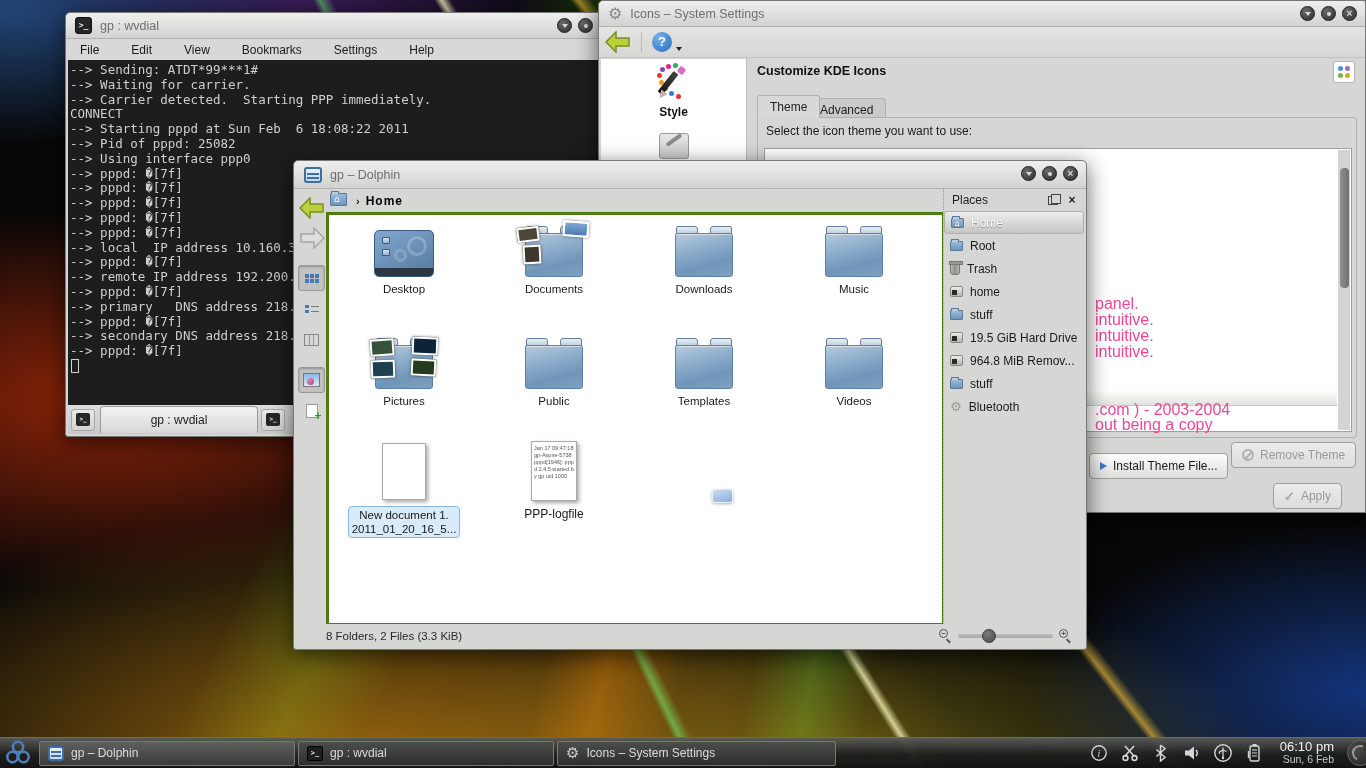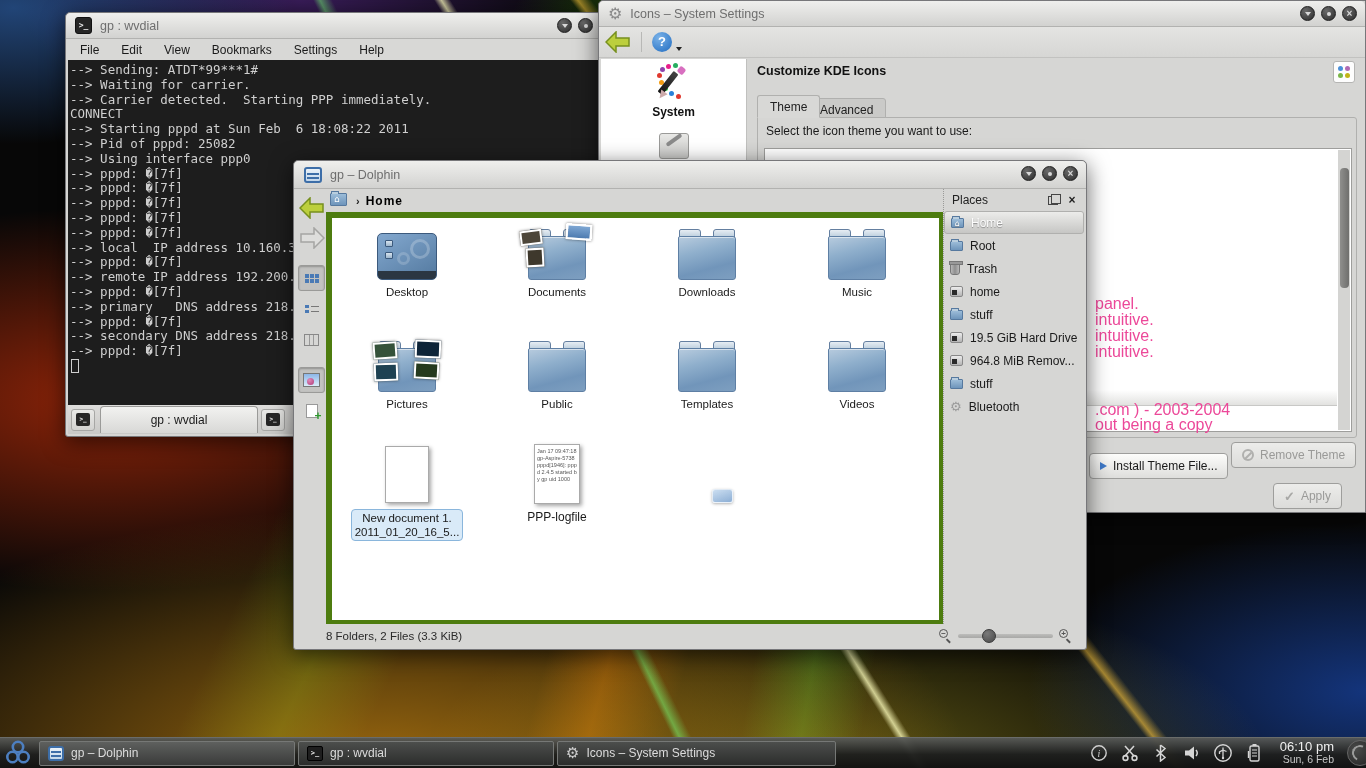--- a/index.html
+++ b/index.html
@@ -29,21 +29,21 @@
   .title-text { font-size:12.5px; color:#6e6e6e; margin-left:8px; }
   .winbtns { position:absolute; right:8px; top:5px; display:flex; gap:6px; }
   .cbtn { width:15px; height:15px; border-radius:50%; background:radial-gradient(circle at 35% 30%, #6a6a6a, #2c2c2c); border:1px solid #1e1e1e; position:relative; }
   .cbtn .g-min { position:absolute; left:3.5px; top:5px; width:0; height:0; border-left:3px solid transparent; border-right:3px solid transparent; border-top:4px solid #d8d8d8; }
   .cbtn .g-max { position:absolute; left:4.5px; top:4.5px; width:4px; height:4px; border-radius:50%; background:#d8d8d8; }
   .cbtn .g-close { position:absolute; left:0; top:0; width:13px; height:13px; color:#d8d8d8; font-size:10px; font-weight:bold; text-align:center; line-height:13px; }
 
   
   #term-win { left:65px; top:12px; width:537px; height:425px; }
   .term-appicon { width:17px; height:17px; background:#262626; border:1px solid #111; border-radius:3px; color:#e8e8e8; font-family:"DejaVu Sans Mono",monospace; font-size:8px; font-weight:bold; text-align:center; line-height:15px; margin-left:9px; }
-  #term-menubar { display:flex; gap:22px; padding:0 14px; height:21px; align-items:center; font-size:12px; color:#1a1a1a; background:#d8d8d6; }
+  #term-menubar { display:flex; gap:32px; padding:0 14px; height:21px; align-items:center; font-size:12px; color:#1a1a1a; background:#d8d8d6; }
   #term-screen { position:absolute; left:2px; right:2px; top:47px; height:347px; background:#1d1d1d; padding:3px 2px; overflow:hidden; }
   .tline { font-family:"DejaVu Sans Mono",monospace; font-size:12.5px; line-height:14.8px; color:#cfcfcf; white-space:pre; }
   #term-cursor { display:inline-block; width:8px; height:14px; border:1px solid #cfcfcf; margin-left:1px; }
   #term-tabbar { position:absolute; left:2px; right:2px; bottom:2px; height:29px; background:linear-gradient(#dedddb,#c9c9c7); display:flex; align-items:center; }
   .tab-sq-btn { width:24px; height:22px; margin:0 3px; background:linear-gradient(#e9e9e7,#d2d2d0); border:1px solid #a7a7a5; border-radius:3px; display:flex; align-items:center; justify-content:center; }
   .tab-sq-btn .mini-term { width:14px; height:13px; background:#262626; border-radius:2px; color:#eee; font-family:"DejaVu Sans Mono",monospace; font-size:6px; font-weight:bold; text-align:center; line-height:12px; }
   #term-tab { width:158px; height:27px; background:linear-gradient(#f2f2f0,#d8d8d6); border:1px solid #9a9a98; border-bottom:none; border-radius:4px 4px 0 0; display:flex; align-items:center; justify-content:center; font-size:12px; color:#1a1a1a; margin-left:2px; }
 
   
   #ss-win { left:598px; top:0; width:768px; height:513px; border-radius:5px 0 0 3px; }
@@ -100,21 +100,21 @@
   .mini-home-glyph { position:absolute; left:3px; top:0px; color:#fff; font-size:9px; line-height:10px; font-family:"DejaVu Sans",sans-serif; }
   .grid-glyph { width:4px; height:4px; background:#4a7ab5; box-shadow:5px 0 #4a7ab5,10px 0 #4a7ab5,0 5px #4a7ab5,5px 5px #4a7ab5,10px 5px #4a7ab5; margin:-5px 10px 0 0; }
   .details-glyph { position:relative; width:14px; height:13px; }
   .details-glyph::before { content:""; position:absolute; left:0; top:2px; width:4px; height:3px; background:#4a7ab5; box-shadow:0 5px #4a7ab5; }
   .details-glyph::after { content:""; position:absolute; left:6px; top:3px; width:8px; height:1.5px; background:#777; box-shadow:0 5px #777; }
   .columns-glyph { width:15px; height:12px; border:1px solid #888; background:linear-gradient(90deg, transparent 3.5px, #999 3.5px 4.5px, transparent 4.5px 8.5px, #999 8.5px 9.5px, transparent 9.5px); }
   .preview-glyph { position:relative; width:17px; height:14px; border:1px solid #777; background:linear-gradient(#8cb6e8,#dcebf8); }
   .preview-glyph::after { content:""; position:absolute; left:3px; top:4px; width:7px; height:7px; border-radius:50%; background:radial-gradient(circle at 35% 30%, #e08ab8, #b03a78); }
   .split-glyph { position:relative; width:12px; height:14px; background:#fff; border:1px solid #999; }
   .split-glyph::after { content:"+"; position:absolute; right:-5px; bottom:-6px; color:#2f9a2f; font-weight:bold; font-size:12px; }
-  #dolphin-view { position:absolute; left:32px; top:51px; width:619px; height:414px; background:#fff; border:6px solid #4d7c0f;padding-left:44px; }
+  #dolphin-view { position:absolute; left:32px; top:51px; width:619px; height:414px; background:#fff; border:3px solid #4d7c0f;padding-left:44px; }
   .fcell { position:absolute; width:140px; text-align:center; }
   .flabel { margin-top:6px; font-size:11.5px; color:#1a1a1a; }
   .folder64 { position:relative; width:58px; height:44px; margin:8px auto 0; }
   .folder64 .tabflap { position:absolute; top:-7px; left:1px; width:22px; height:9px; background:linear-gradient(#e6edf3,#bccedd); border:1px solid #647fa0; border-radius:2px 3px 0 0; }
   .folder64 .tabflap2 { position:absolute; top:-7px; right:1px; width:22px; height:9px; background:linear-gradient(#e6edf3,#bccedd); border:1px solid #647fa0; border-radius:3px 2px 0 0; }
   .folder64 .fbody { position:absolute; inset:0; background:linear-gradient(165deg,#b7cbde 0%,#8fafcc 35%,#7195ba 70%,#7e9fc0 100%); border:1px solid #5e7fa4; border-radius:2px 3px 3px 3px; box-shadow:inset 0 1px 0 rgba(255,255,255,.55); }
   .desktopicon { position:relative; width:60px; height:47px; margin:5px auto 0; background:linear-gradient(150deg,#83a8cf,#53799f); border:1px solid #3c5a7d; border-radius:5px; overflow:hidden; }
   .desktopicon .swirl1 { position:absolute; right:6px; top:5px; width:20px; height:20px; border:3px solid rgba(255,255,255,.22); border-radius:50%; }
   .desktopicon .swirl2 { position:absolute; right:26px; top:18px; width:13px; height:13px; border:3px solid rgba(255,255,255,.18); border-radius:50%; }
   .desktopicon .sq { position:absolute; width:8px; height:7px; background:linear-gradient(#d8e4ef,#9db6cd); border:1px solid #3c5a7d; border-radius:1px; }
@@ -259,21 +259,21 @@
           <span class="dot" style="left:6px;top:19px;background:#2ecc40"></span>
           <span class="dot" style="left:3px;top:0px;background:#8e44ad"></span>
           <span class="dot" style="left:9px;top:-3px;background:#e91e8c"></span>
           <span class="dot" style="left:16px;top:-4px;background:#27ae60"></span>
           <span class="dot" style="left:12px;top:24px;background:#2980d9"></span>
           <span class="dot" style="left:19px;top:27px;background:#e0392f"></span>
           <div class="pencil"></div>
             <div class="eraser"></div>
             <div class="tip"></div>
         </div>
-        <div id="ss-style-label">System</div>
+        <div id="ss-style-label">Style</div>
       </div>
       <div id="ss-second-icon"></div>
     </div>
     <div id="ss-heading">Customize KDE Icons</div>
     <div id="fourdot-btn">
       <i style="left:4px;top:4px;background:#4a90d9"></i>
       <i style="right:4px;top:4px;background:#b06ab3"></i>
       <i style="left:4px;bottom:4px;background:#7ab648"></i>
       <i style="right:4px;bottom:4px;background:#c2b418"></i>
     </div>

